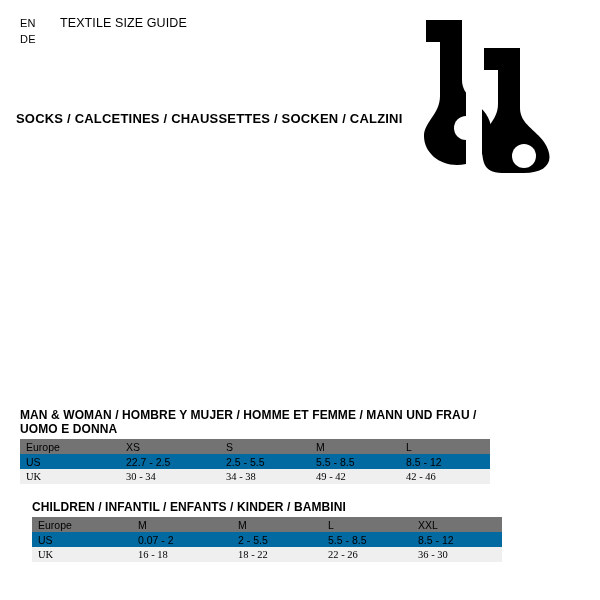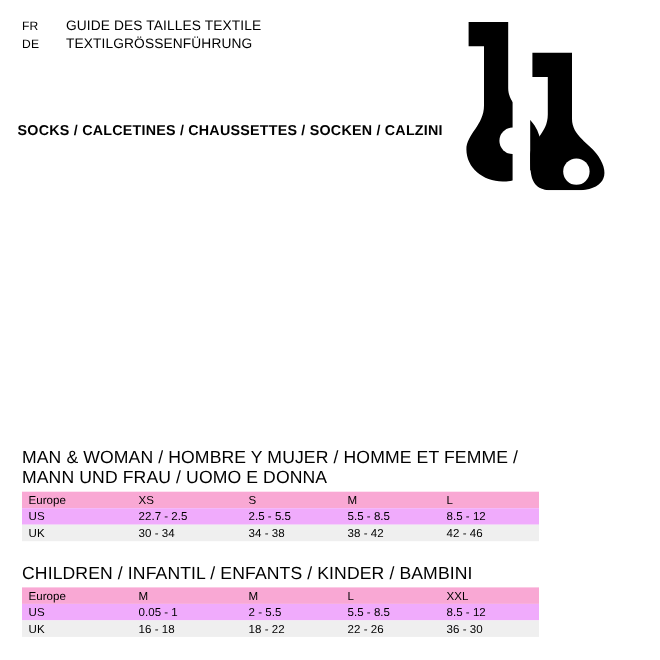--- a/index.html
+++ b/index.html
@@ -56,67 +56,67 @@
     height: 155px;
   }
 
   
   .table-block {
     position: absolute;
     left: 20px;
     width: 470px;
   }
   .table-title {
-    font-size: 16px;
-    font-weight: normal;
+    font-size: 12px;
+    font-weight: bold;
     letter-spacing: 0.1px;
     margin-bottom: 3px;
   }
   table.size-table {
     border-collapse: collapse;
     width: 470px;
     table-layout: fixed;
   }
   table.size-table td {
     font-size: 10.5px;
     height: 15px;
     padding: 0 0 0 6px;
     border: 0;
     vertical-align: middle;
   }
   table.size-table tr.header-row td {
-    background: #f9a8d4;
+    background: #737373;
   }
   table.size-table tr.body-row td {
-    background: #f0abfc;
+    background: #0369a1;
   }
   table.size-table tr.body-row.shaded td {
     background: #efefef;
+    font-family: Liberation Serif, serif;
   }
   
   col.c0 { width: 100px; }
   col.c1 { width: 100px; }
   col.c2 { width: 90px;  }
   col.c3 { width: 90px;  }
   col.c4 { width: 90px;  }
 
   .block-adult { top: 408px; }
-  .block-kids  { top: 513px; }
+  .block-kids  { top: 500px; margin-left: 12px; }
 </style>
 </head>
 <body>
 
 <div class="lang-block">
   <div class="lang-row">
-    <div class="lang-code">FR</div>
-    <div class="lang-text">GUIDE DES TAILLES TEXTILE</div>
+    <div class="lang-code">EN</div>
+    <div class="lang-text">TEXTILE SIZE GUIDE</div>
   </div>
   <div class="lang-row">
     <div class="lang-code">DE</div>
-    <div class="lang-text">TEXTILGRÖSSENFÜHRUNG</div>
   </div>
 </div>
 
 <div class="product-line">SOCKS / CALCETINES / CHAUSSETTES / SOCKEN / CALZINI</div>
 
 <div class="sock-art">
   <svg width="160" height="155" viewBox="0 0 160 155" xmlns="http://www.w3.org/2000/svg">
 
     <g fill="#000000">
       <path d="M22,2 L58,2 L58,62 C58,78 74,84 82,96 C94,114 86,140 62,146 C40,151 20,137 20,118 C20,104 36,96 36,78 L36,24 L22,24 Z"></path>
@@ -159,21 +159,21 @@
         <td>US</td>
         <td>22.7 - 2.5</td>
         <td>2.5 - 5.5</td>
         <td>5.5 - 8.5</td>
         <td>8.5 - 12</td>
       </tr>
       <tr class="body-row shaded">
         <td>UK</td>
         <td>30 - 34</td>
         <td>34 - 38</td>
-        <td>38 - 42</td>
+        <td>49 - 42</td>
         <td>42 - 46</td>
       </tr>
     </tbody>
   </table>
 </div>
 
 <div class="table-block block-kids">
   <div class="table-title">CHILDREN / INFANTIL / ENFANTS / KINDER / BAMBINI</div>
   <table class="size-table">
     <colgroup>
@@ -186,21 +186,21 @@
     <tbody>
       <tr class="header-row">
         <td>Europe</td>
         <td>M</td>
         <td>M</td>
         <td>L</td>
         <td>XXL</td>
       </tr>
       <tr class="body-row">
         <td>US</td>
-        <td>0.05 - 1</td>
+        <td>0.07 - 2</td>
         <td>2 - 5.5</td>
         <td>5.5 - 8.5</td>
         <td>8.5 - 12</td>
       </tr>
       <tr class="body-row shaded">
         <td>UK</td>
         <td>16 - 18</td>
         <td>18 - 22</td>
         <td>22 - 26</td>
         <td>36 - 30</td>

